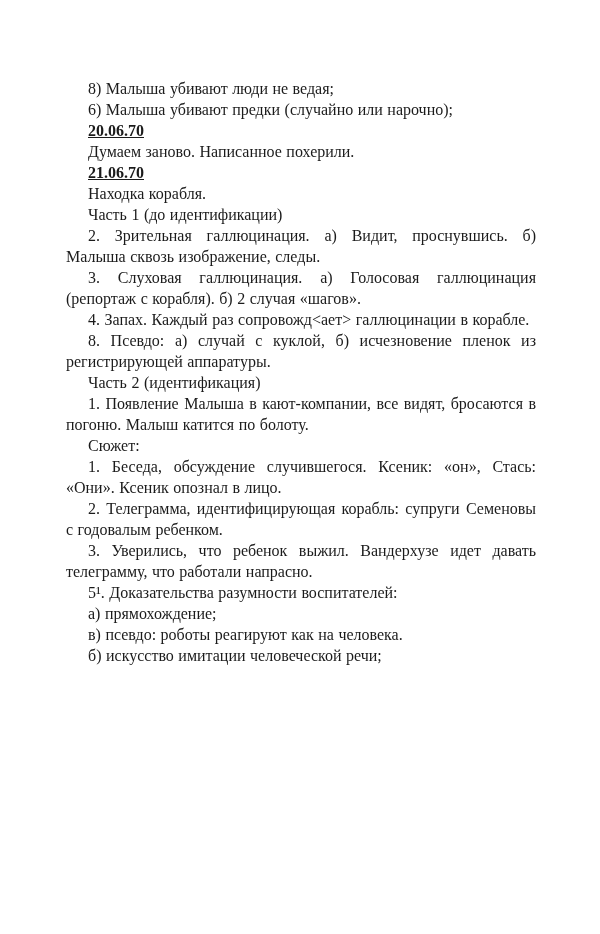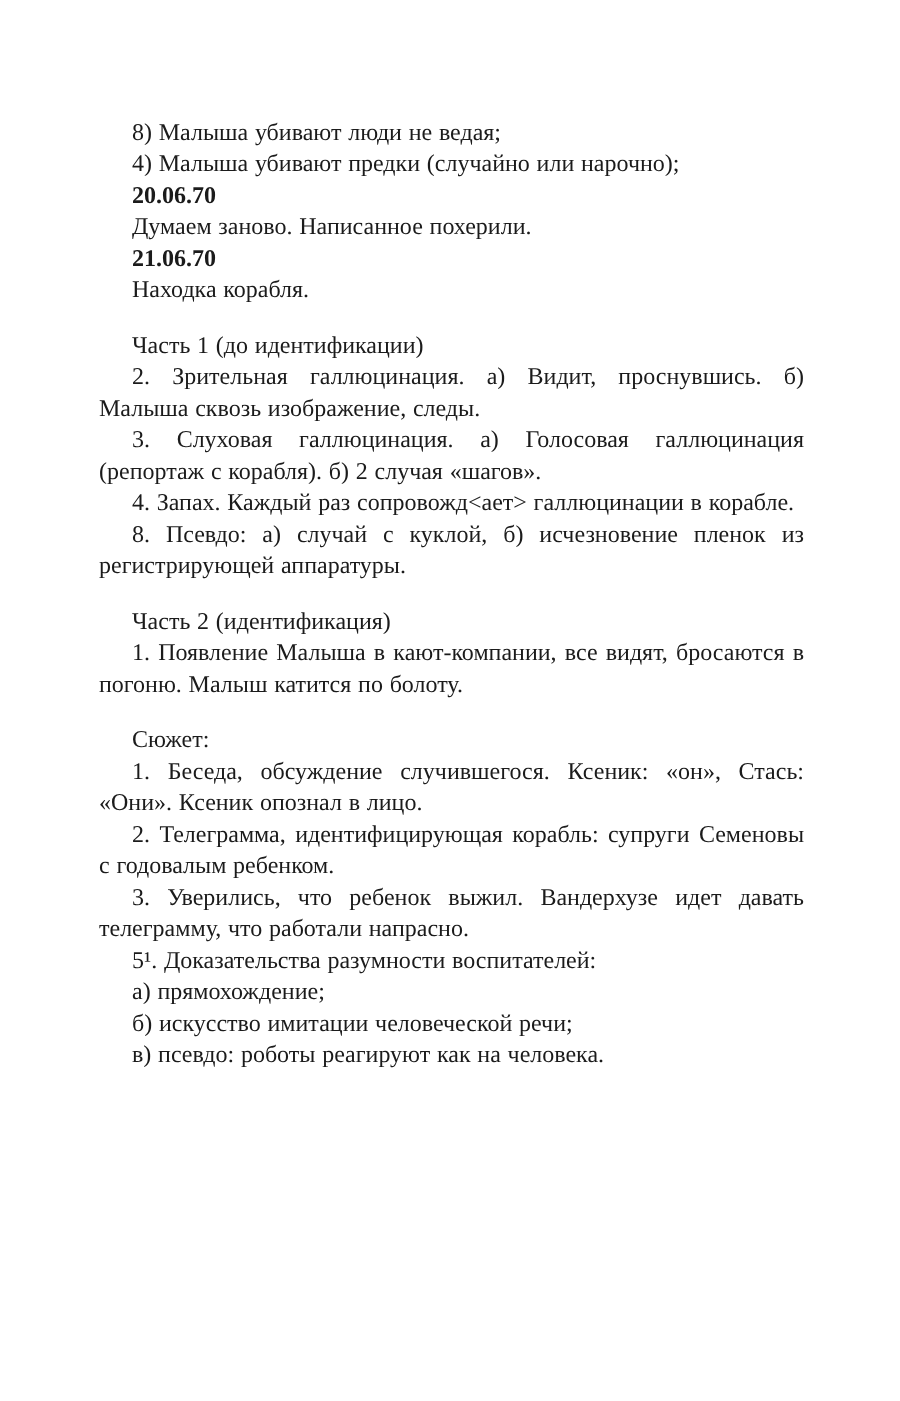--- a/index.html
+++ b/index.html
@@ -25,23 +25,23 @@
     line-height: 21px;
     text-align: justify;
   }
   .text-block p {
     margin: 0;
     text-indent: 22px;
     word-spacing: 0.5px;
   }
   .text-block p.b {
     font-weight: bold;
+    text-decoration: underline;
   }
   .text-block p.gap {
-    margin-top: 16px;
   }
   .footnote {
     position: absolute;
     left: 66px;
     top: 804px;
     width: 470px;
     font-size: 11.5px;
     line-height: 14px;
   }
   .footnote-rule {
@@ -65,40 +65,40 @@
     color: #8b5cf6;
   }
 </style>
 </head>
 <body>
 
 <div class="book-page">
 
   <div class="text-block">
     <p>8) Малыша убивают люди не ведая;</p>
-    <p>4) Малыша убивают предки (случайно или нарочно);</p>
+    <p>6) Малыша убивают предки (случайно или нарочно);</p>
     <p class="b">20.06.70</p>
     <p>Думаем заново. Написанное похерили.</p>
     <p class="b">21.06.70</p>
     <p>Находка корабля.</p>
     <p class="gap">Часть 1 (до идентификации)</p>
     <p>2. Зрительная галлюцинация. а) Видит, проснувшись. б) Малыша сквозь изображение, следы.</p>
     <p>3. Слуховая галлюцинация. а) Голосовая галлюцинация (репортаж с корабля). б) 2 случая «шагов».</p>
     <p>4. Запах. Каждый раз сопровожд&lt;ает&gt; галлюцинации в корабле.</p>
     <p>8. Псевдо: а) случай с куклой, б) исчезновение пленок из регистрирующей аппаратуры.</p>
     <p class="gap">Часть 2 (идентификация)</p>
     <p>1. Появление Малыша в кают-компании, все видят, бросаются в погоню. Малыш катится по болоту.</p>
     <p class="gap">Сюжет:</p>
     <p>1. Беседа, обсуждение случившегося. Ксеник: «он», Стась: «Они». Ксеник опознал в лицо.</p>
     <p>2. Телеграмма, идентифицирующая корабль: супруги Семеновы с годовалым ребенком.</p>
     <p>3. Уверились, что ребенок выжил. Вандерхузе идет давать телеграмму, что работали напрасно.</p>
     <p>5¹. Доказательства разумности воспитателей:</p>
     <p>а) прямохождение;</p>
+    <p>в) псевдо: роботы реагируют как на человека.</p>
     <p>б) искусство имитации человеческой речи;</p>
-    <p>в) псевдо: роботы реагируют как на человека.</p>
   </div>
 
   <div class="footnote">
     <div class="footnote-rule"></div>
     <div class="footnote-line">
       <sup>1</sup><span>Четвертый пункт отсутствует.</span>
     </div>
   </div>
 
   <div class="page-number">529</div>

